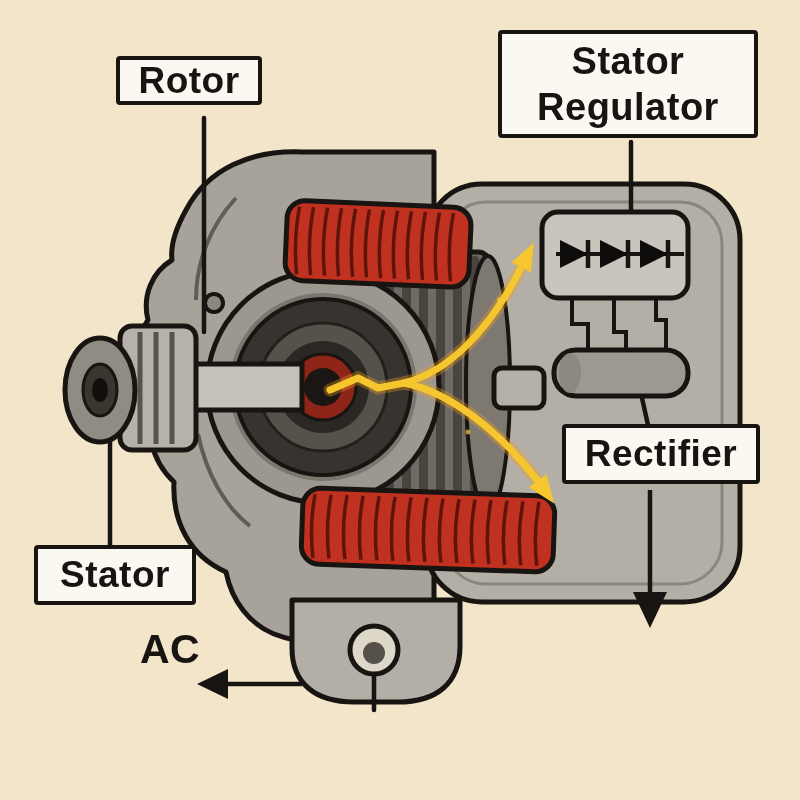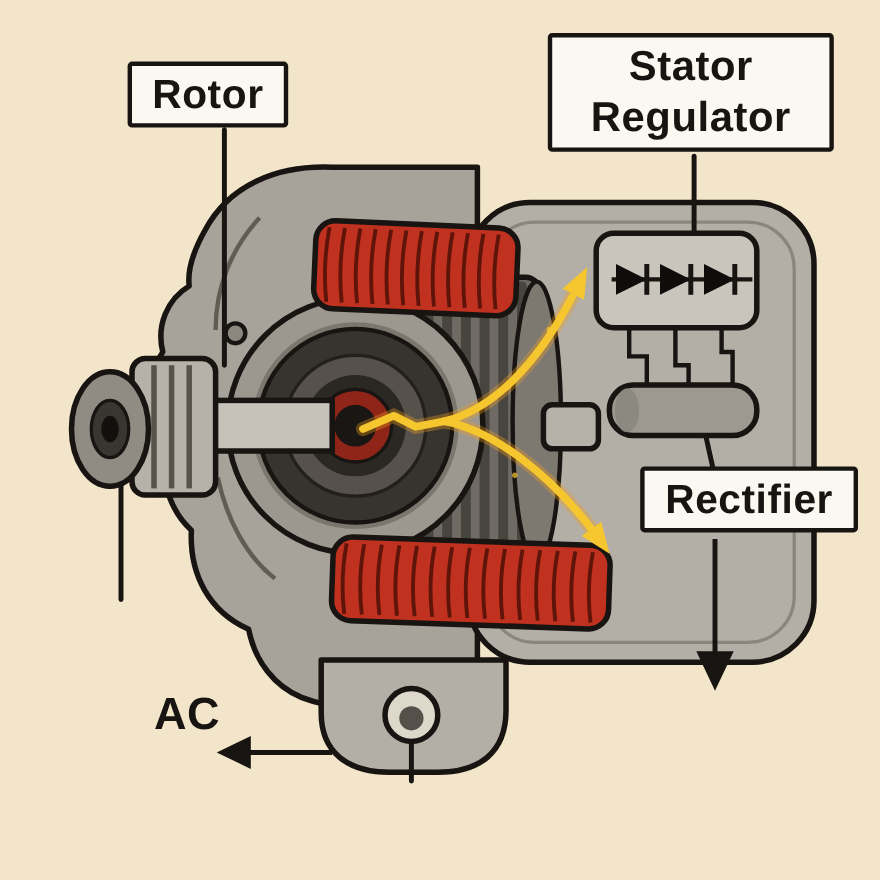--- a/index.html
+++ b/index.html
@@ -20,24 +20,24 @@
     font-weight:700;color:#171411;text-align:center;
     box-sizing:border-box;
     line-height:1.22;
     letter-spacing:.5px;
   }
   .plain-text{
     position:absolute;
     font-weight:700;color:#171411;text-align:center;
     letter-spacing:.5px;
   }
-  #rotor-box{left:116px;top:56px;width:146px;height:60px;font-size:37px;}
+  #rotor-box{left:116px;top:56px;width:146px;height:49px;font-size:37px;}
   #vreg-box{left:498px;top:30px;width:260px;height:108px;font-size:38px;padding:4px 10px;}
   #stator-box{left:34px;top:545px;width:162px;height:60px;font-size:37px;}
-  #rectifier-box{left:562px;top:424px;width:198px;height:60px;font-size:37px;margin-left:20px;}
+  #rectifier-box{left:562px;top:424px;width:198px;height:60px;font-size:37px;}
   #flow-box{left:283px;top:710px;width:176px;height:60px;font-size:37px;}
   #dc-text{left:610px;top:630px;width:80px;font-size:41px;}
   #ac-text{left:136px;top:626px;width:68px;font-size:41px;}
 </style>
 </head>
 <body>
 
 <div class="stage">
 
 <svg width="800" height="800" viewBox="0 0 800 800">
@@ -179,18 +179,21 @@
     <polygon points="228,669 228,699 197,684" fill="#171411"></polygon>
   </g>
 </svg>
 
 <div class="label-box" id="rotor-box">
   <span>Rotor</span>
 </div>
 <div class="label-box" id="vreg-box">
   <span>Stator Regulator</span>
 </div>
+<div class="label-box" id="stator-box">
+  <span>Stator</span>
+</div>
 <div class="label-box" id="rectifier-box">
   <span>Rectifier</span>
 </div>
 <div class="plain-text" id="ac-text">AC</div>
 
 </div>
 
 </body></html>

